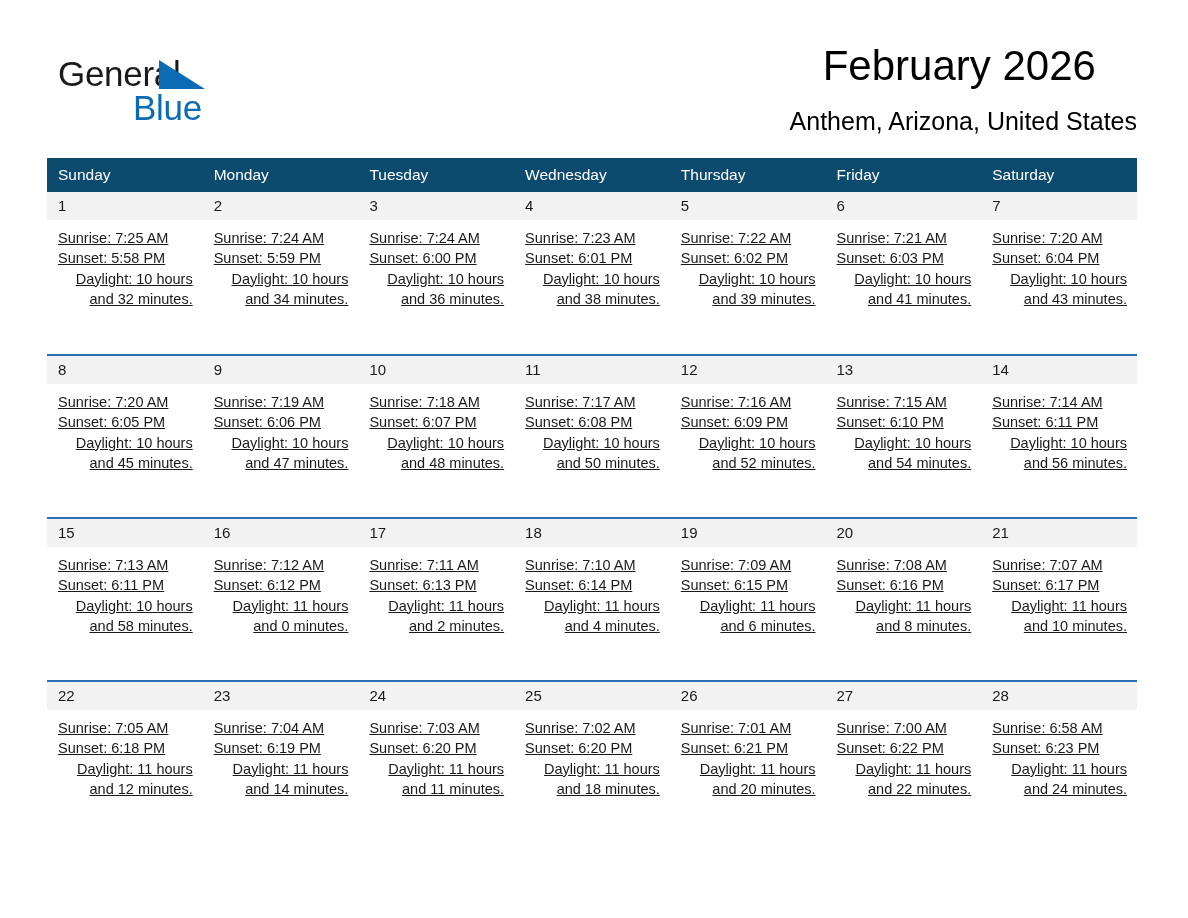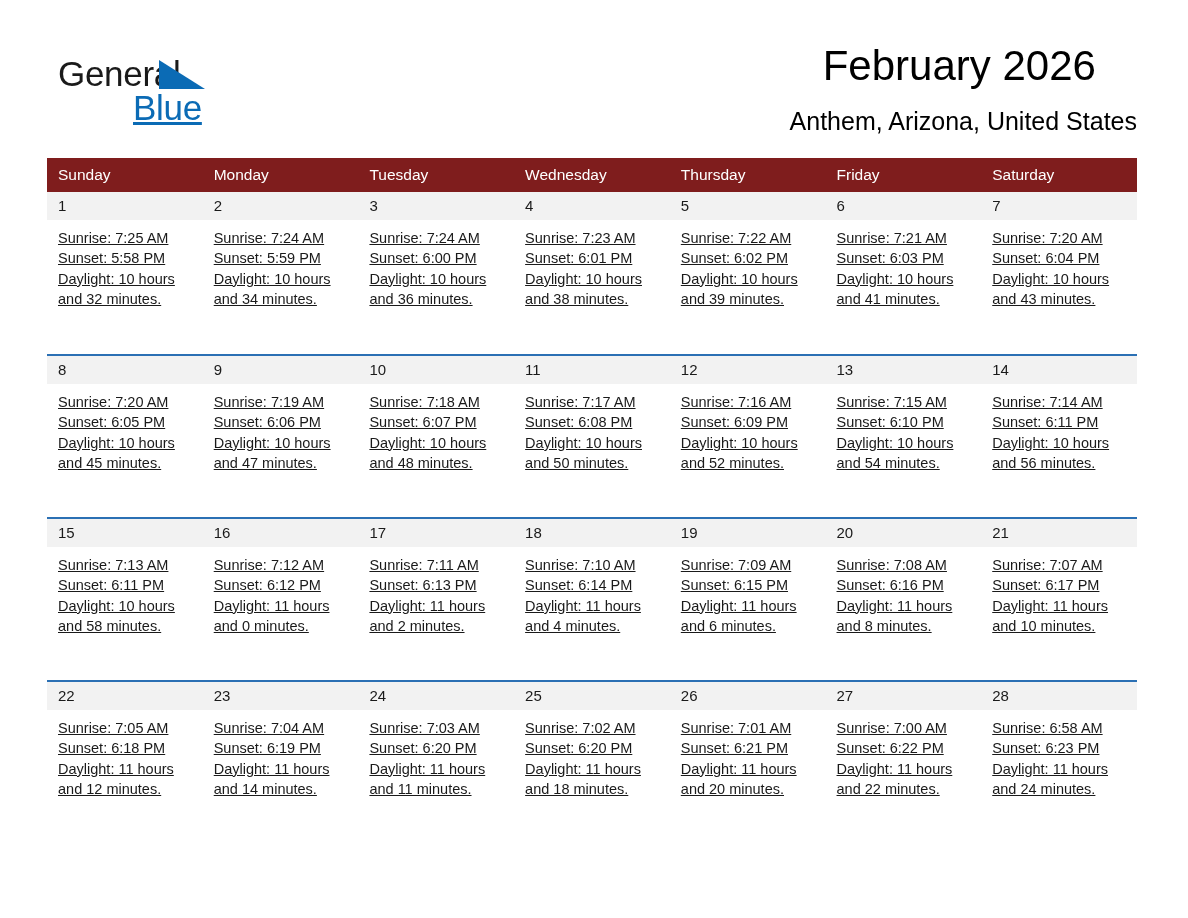--- a/index.html
+++ b/index.html
@@ -57,21 +57,20 @@
   }
   .logo-blue {
     position: absolute;
     left: 75px;
     top: 34px;
     font-size: 35px;
     line-height: 40px;
     letter-spacing: -0.3px;
     color: #0b6bb5;
     white-space: nowrap;
-    text-decoration: underline;
   }
 
   .title-block {
     position: absolute;
     right: 0;
     top: 0;
     text-align: center;
   }
   .month-title {
     font-size: 42px;
@@ -93,21 +92,21 @@
   
   .calendar {
     position: absolute;
     left: 47px;
     top: 158px;
     width: 1090px;
     border-collapse: collapse;
     table-layout: fixed;
   }
   .calendar th {
-    background: #7f1d1d;
+    background: #0c4a6e;
     color: #ffffff;
     font-weight: normal;
     font-size: 15.5px;
     line-height: 20px;
     text-align: left;
     padding: 7px 0 7px 11px;
     height: 18px;
     vertical-align: middle;
     border: none;
   }
@@ -137,20 +136,21 @@
     font-size: 14.5px;
     line-height: 20.3px;
     color: #1a1a1a;
     text-decoration: underline;
   }
   .daybody div {
     white-space: nowrap;
   }
   .daylight-line {
     white-space: normal;
+    text-align: right;
   }
 </style>
 </head>
 <body>
 
 <div class="page">
 
   <div class="masthead">
 
     <div class="logo">

